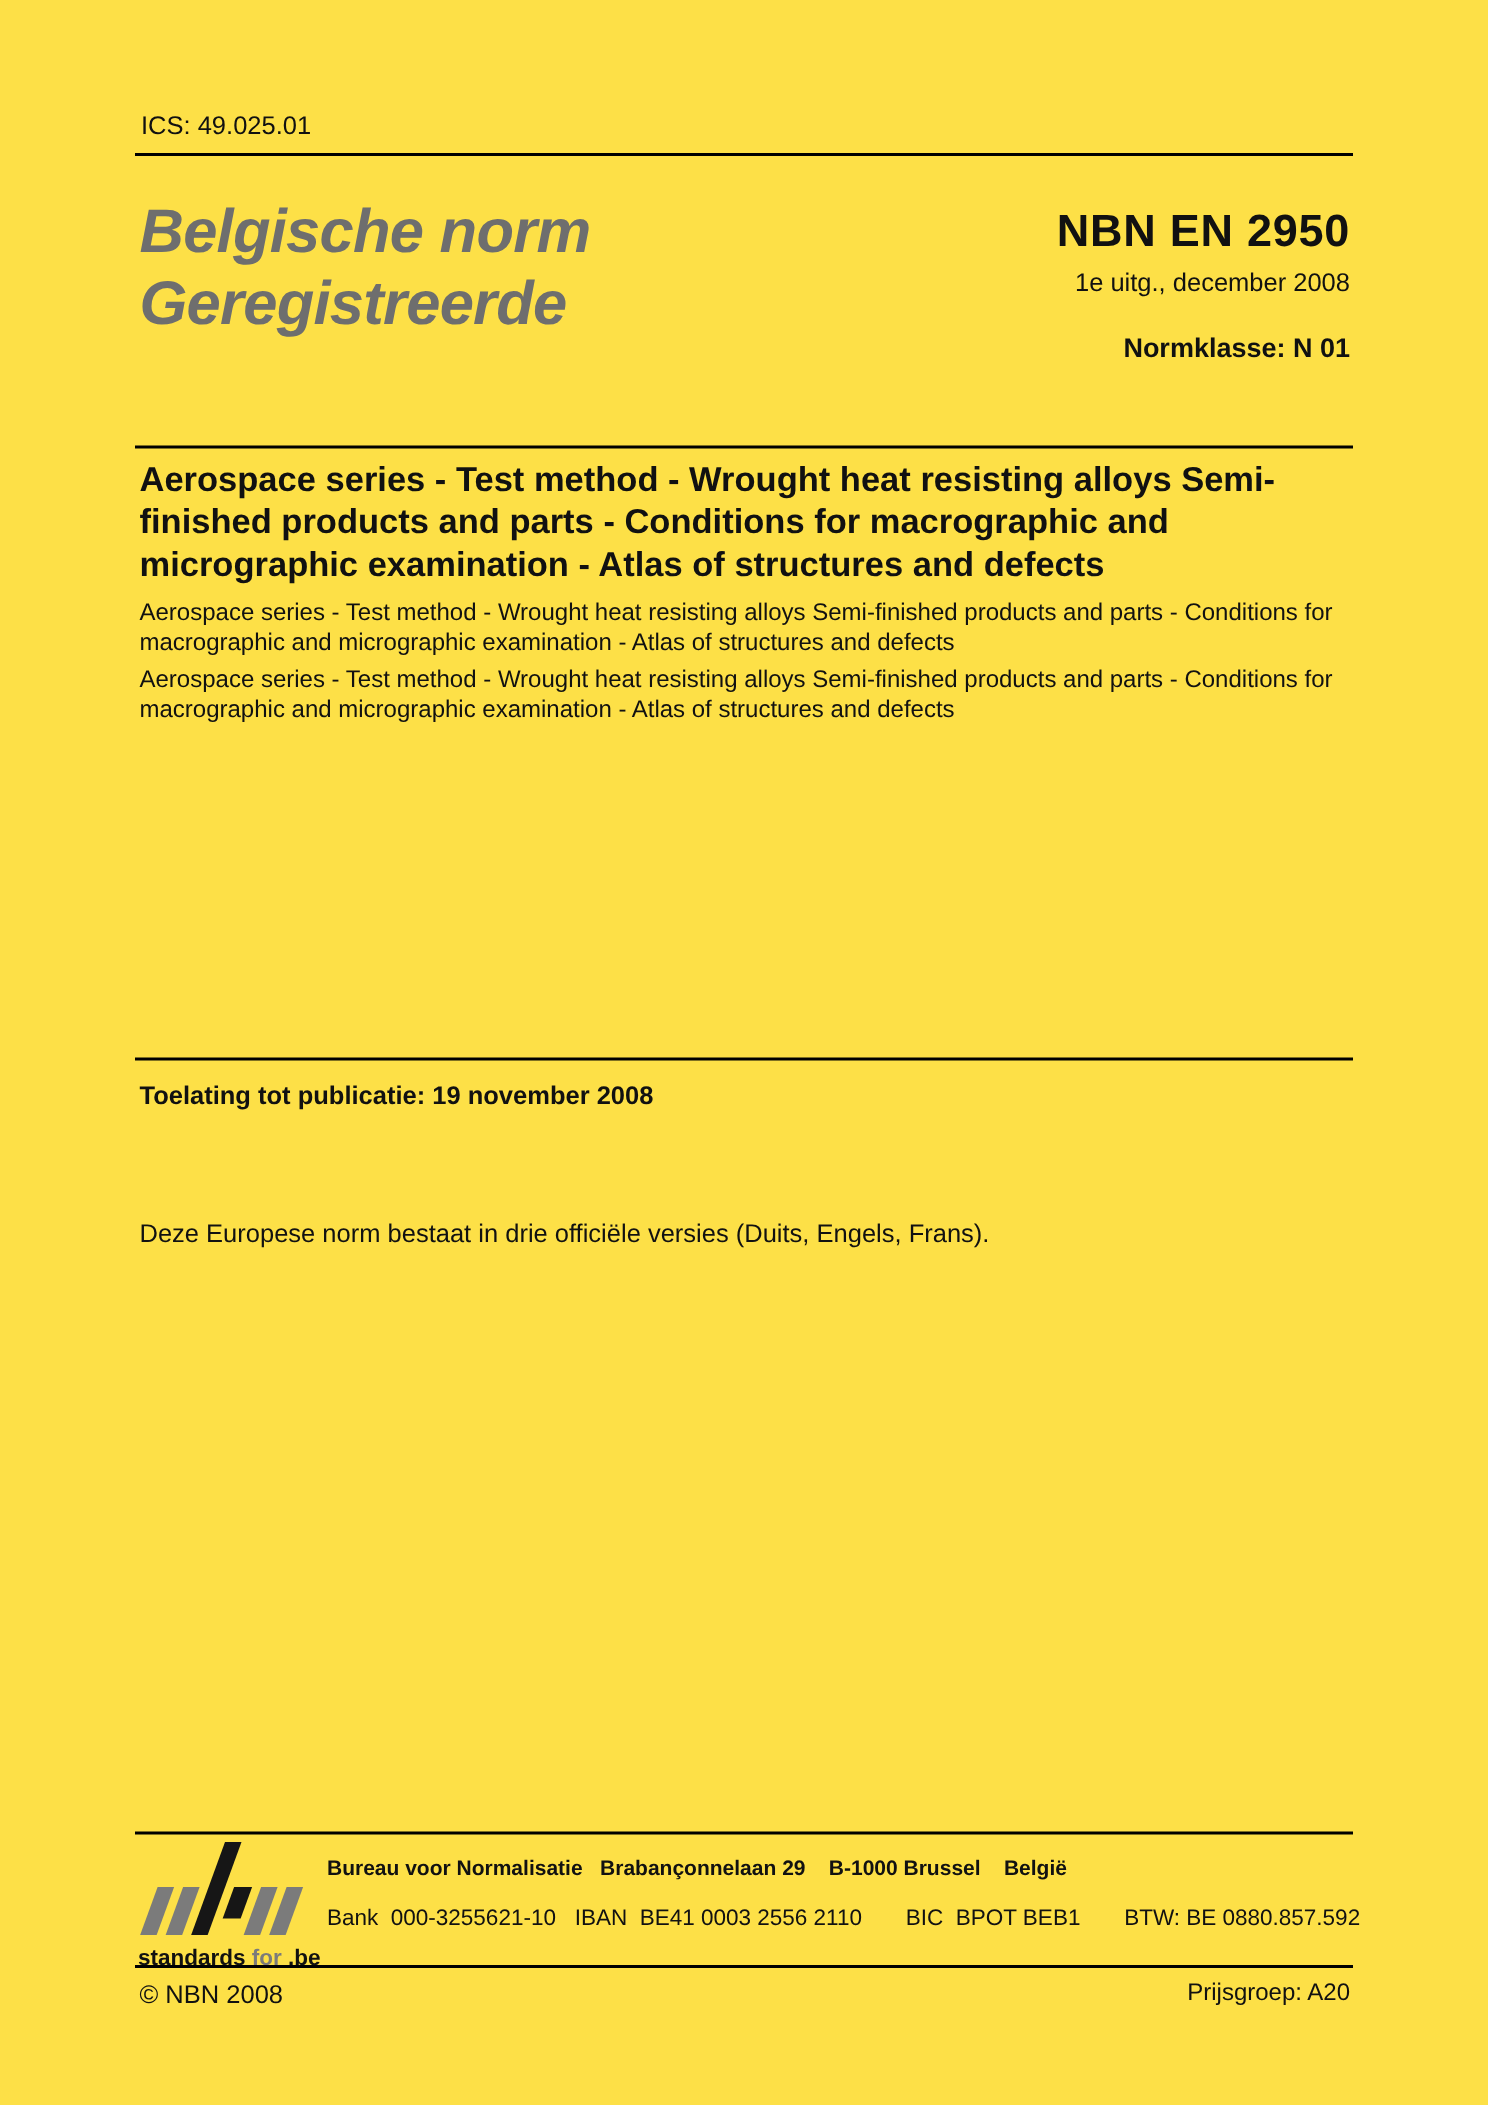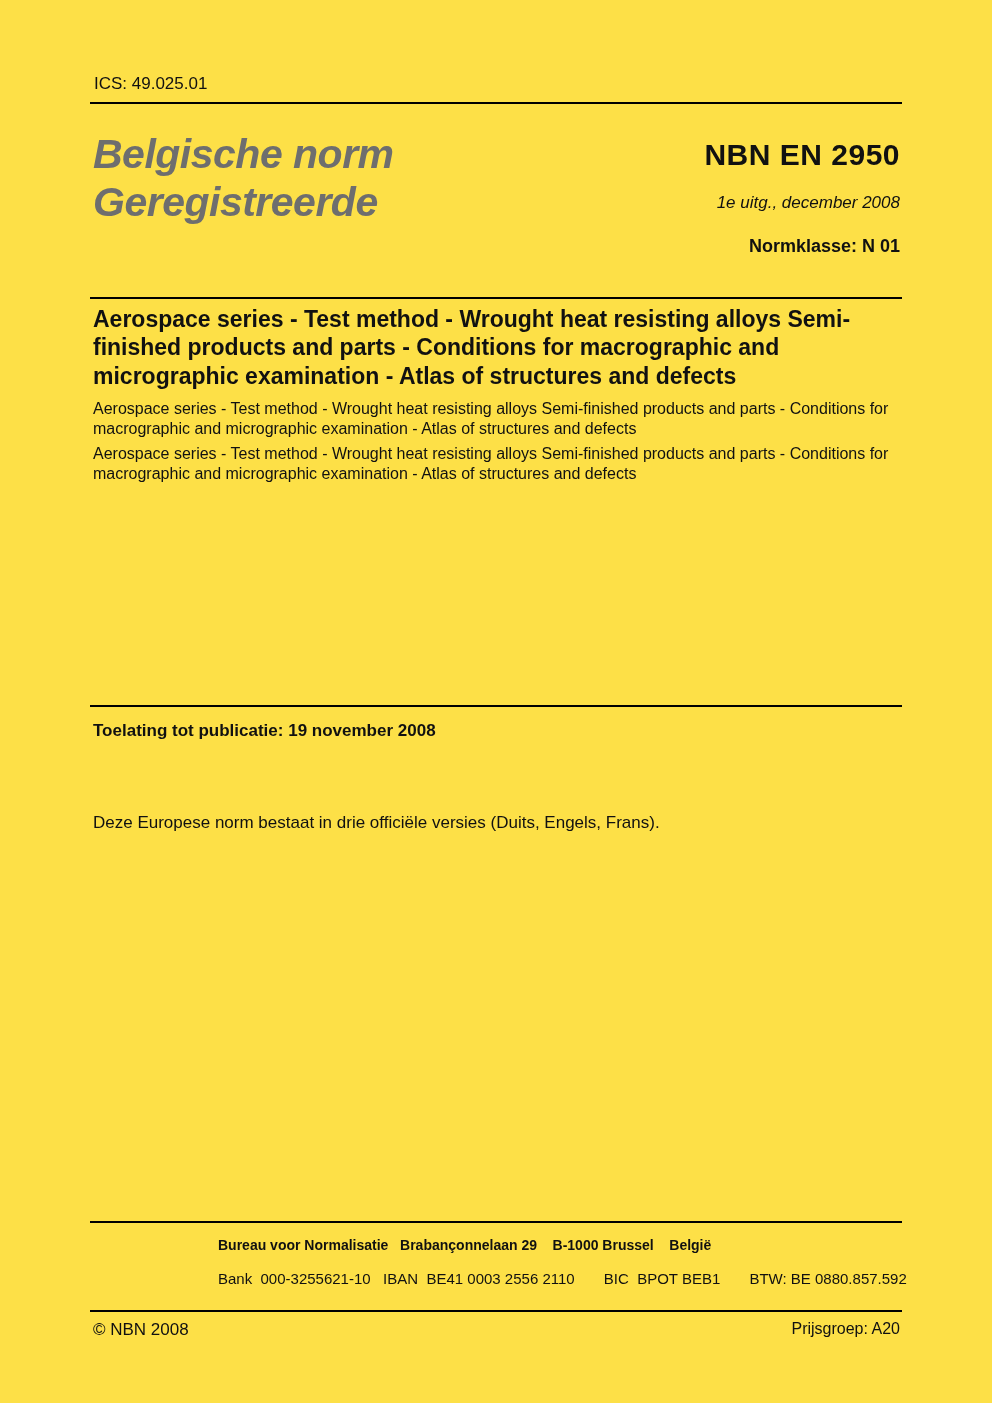--- a/index.html
+++ b/index.html
@@ -15,21 +15,21 @@
   .abs{position:absolute;}
   .rule{position:absolute;left:90px;width:812px;height:2px;background:#000000;}
   .ics{left:94px;top:74px;font-size:17px;}
   .doc-type{
     left:93px;top:131px;width:480px;
     font-size:41px;font-weight:bold;font-style:italic;
     color:#6e6e6e;line-height:1.17;letter-spacing:-0.5px;
   }
   .hdr-right{right:92px;top:138px;width:420px;text-align:right;}
   .code{font-size:30px;font-weight:bold;letter-spacing:0.5px;}
-  .edition{font-size:17px;margin-top:21px;font-style:italic;}
+  .edition{font-size:17px;margin-top:7px;}
   .normklasse{font-size:18px;font-weight:bold;margin-top:23px;}
   .title-bold{
     left:93px;top:305px;width:822px;
     font-size:23px;font-weight:bold;line-height:1.23;
   }
   .subtitle{
     left:93px;width:818px;
     font-size:16px;line-height:1.22;
   }
   .sub1{top:399px;}
@@ -73,20 +73,33 @@
   <div class="abs subtitle sub1">Aerospace series - Test method - Wrought heat resisting alloys Semi-finished products and parts - Conditions for macrographic and micrographic examination - Atlas of structures and defects</div>
   <div class="abs subtitle sub2">Aerospace series - Test method - Wrought heat resisting alloys Semi-finished products and parts - Conditions for macrographic and micrographic examination - Atlas of structures and defects</div>
 
   <div class="rule" style="top:705px;"></div>
 
   <div class="abs pub">Toelating tot publicatie: 19 november 2008</div>
   <div class="abs bodyline versions">Deze Europese norm bestaat in drie officiële versies (Duits, Engels, Frans).</div>
 
   <div class="rule" style="top:1221px;"></div>
 
+  <div class="abs logo">
+    <svg width="128" height="62" viewBox="0 0 128 62">
+      <g transform="translate(24,0) skewX(-20)">
+        <rect x="0" y="30" width="11" height="32" fill="#7b7b7b"></rect>
+        <rect x="17" y="30" width="11" height="32" fill="#7b7b7b"></rect>
+        <rect x="34" y="0" width="11" height="62" fill="#161616"></rect>
+        <rect x="51" y="30" width="12" height="21" fill="#161616"></rect>
+        <rect x="69" y="30" width="11" height="32" fill="#7b7b7b"></rect>
+        <rect x="86" y="30" width="11" height="32" fill="#7b7b7b"></rect>
+      </g>
+    </svg>
+    <div class="logo-text"><span>standards</span><span class="g"> for </span><span>.be</span></div>
+  </div>
 
   <div class="abs footer-block">
     <div class="l f-bold">Bureau voor Normalisatie   Brabançonnelaan 29    B-1000 Brussel    België</div>
     <div class="l">Bank  000-3255621-10   IBAN  BE41 0003 2556 2110       BIC  BPOT BEB1       BTW: BE 0880.857.592</div>
   </div>
 
   <div class="rule" style="top:1310px;"></div>
 
   <div class="abs copyright">© NBN 2008</div>
   <div class="abs pricegroup">Prijsgroep: A20</div>

